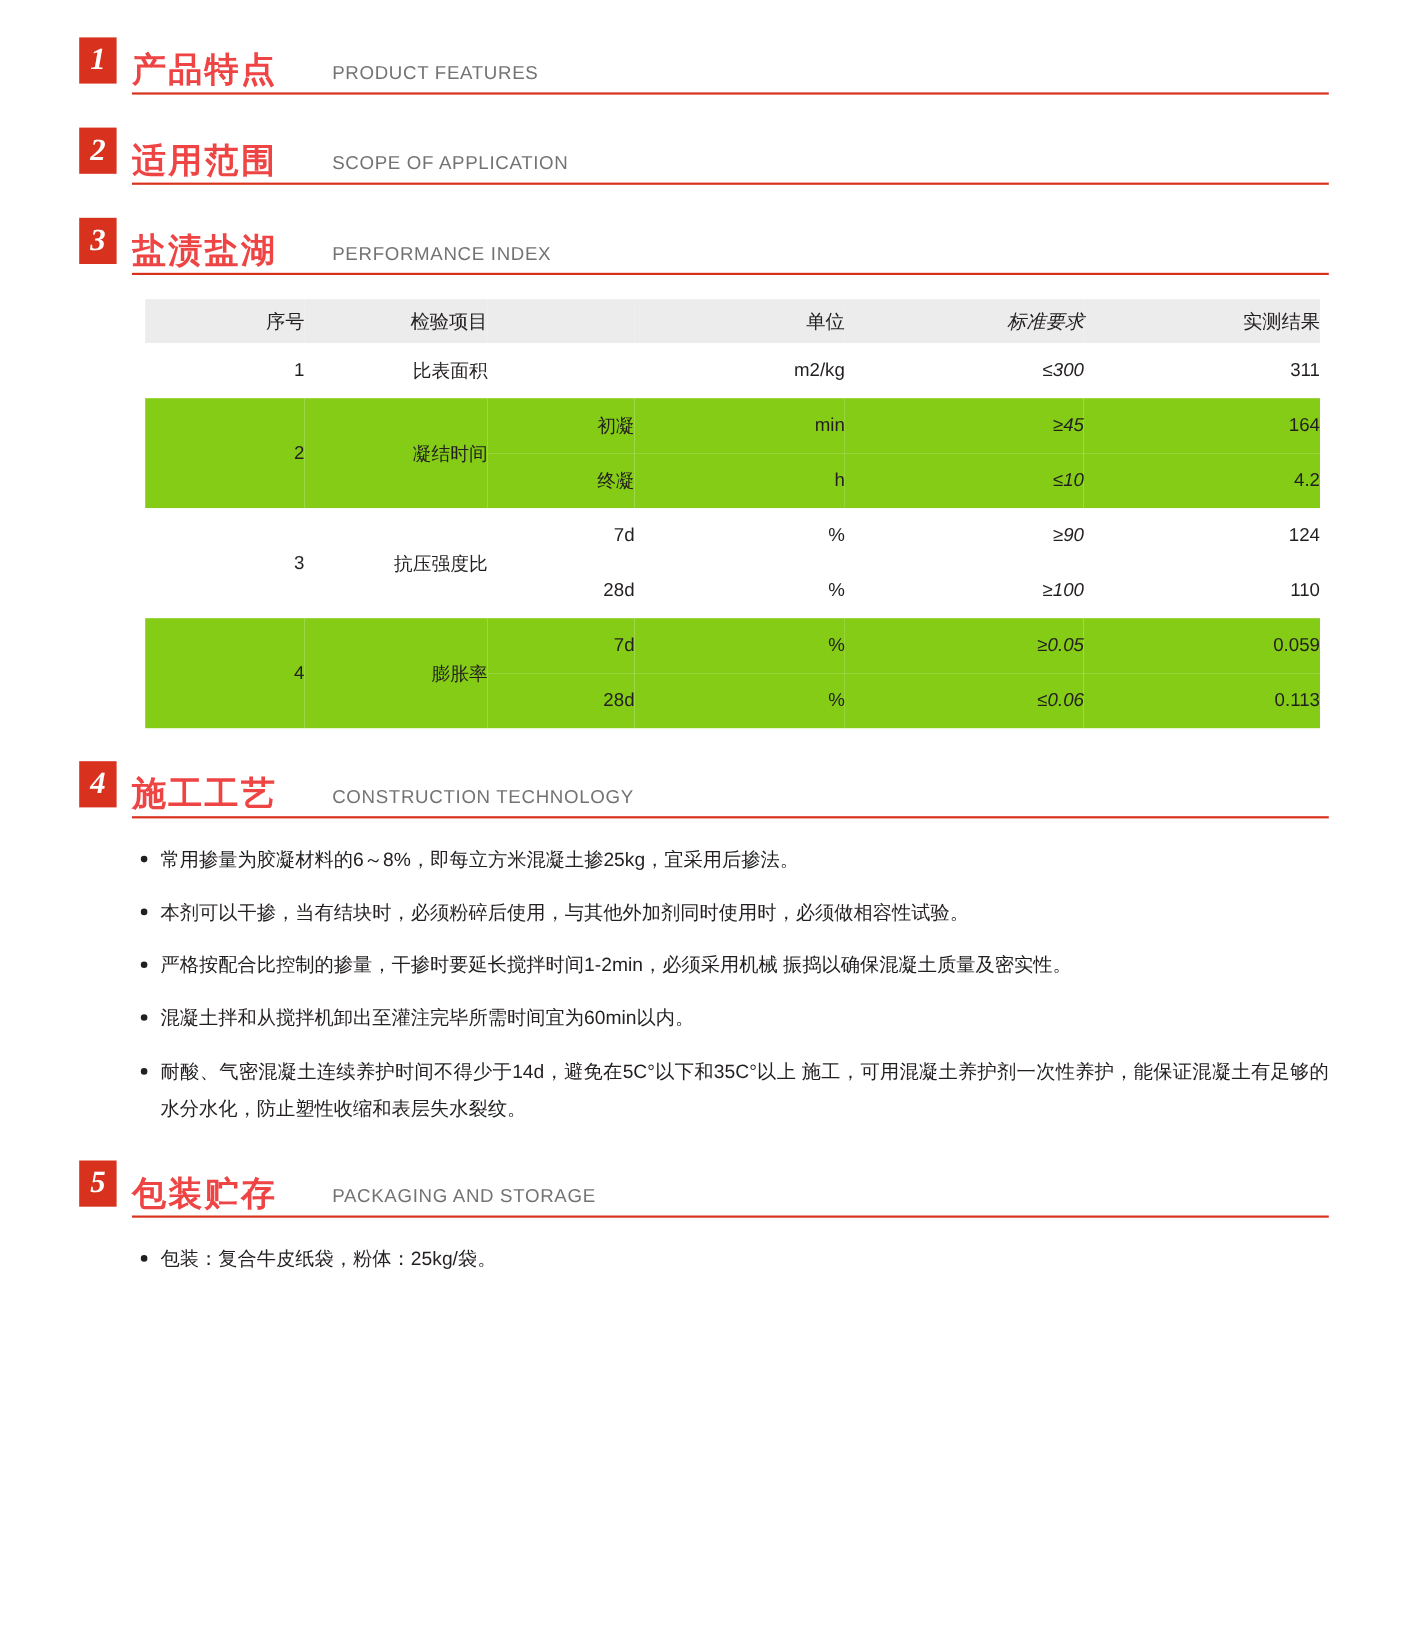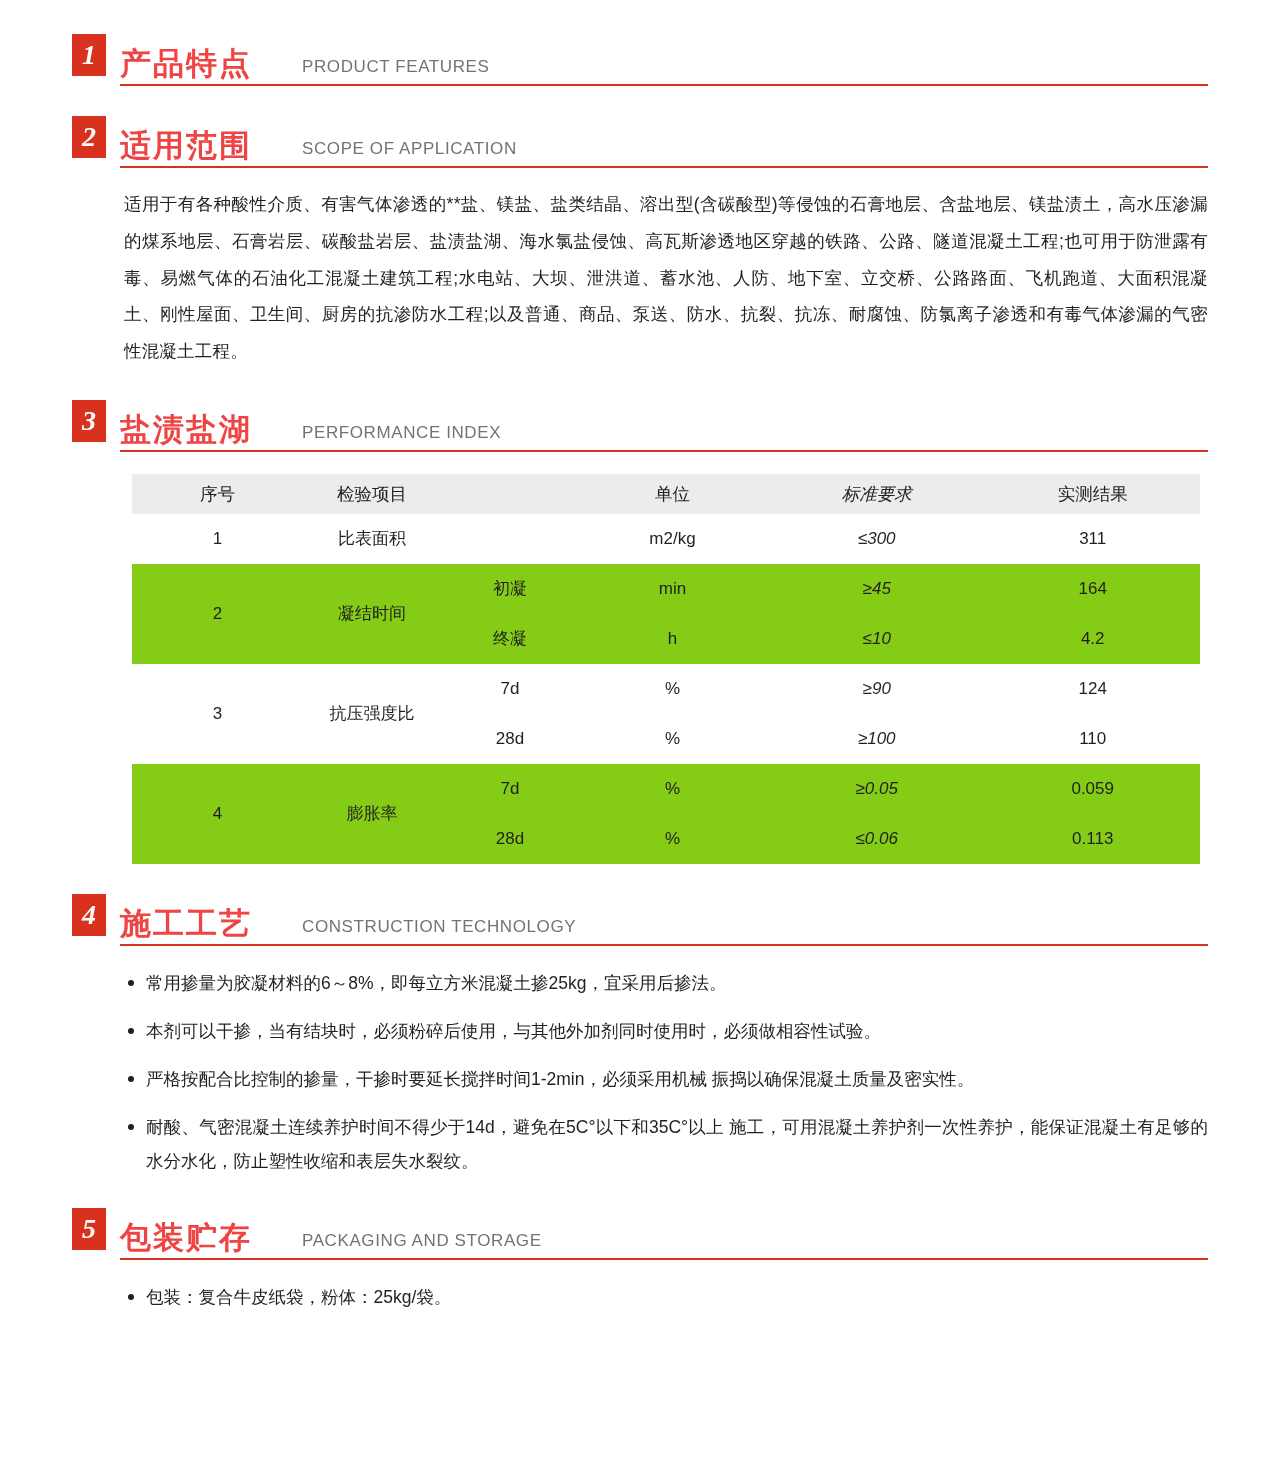--- a/index.html
+++ b/index.html
@@ -93,21 +93,21 @@
   table.perf {
     border-collapse: collapse;
     width: 100%;
     font-size: 17px;
     color: #231f20;
   }
   table.perf td, table.perf th {
     border: none;
     padding: 0;
     font-weight: normal;
-    text-align: center;
+    text-align: right;
     vertical-align: middle;
   }
   table.perf tr.head td {
     background: #ececec;
     height: 40px;
     font-size: 17.5px;
   }
   table.perf tr.band-light td { background: #ffffff; }
   table.perf tr.band-dark td { background: #84cc16; }
   .c1 { width: 125px; padding-left: 26px !important; }
@@ -157,21 +157,20 @@
     <div class="sec-en">PRODUCT FEATURES</div>
     <div class="rule"></div>
   </div>
 
   <div class="section-head">
     <div class="sec-num">2</div>
     <div class="sec-cn">适用范围</div>
     <div class="sec-en">SCOPE OF APPLICATION</div>
     <div class="rule"></div>
   </div>
-  <p class="para">适用于有各种酸性介质、有害气体渗透的**盐、镁盐、盐类结晶、溶出型(含碳酸型)等侵蚀的石膏地层、含盐地层、镁盐渍土，高水压渗漏的煤系地层、石膏岩层、碳酸盐岩层、盐渍盐湖、海水氯盐侵蚀、高瓦斯渗透地区穿越的铁路、公路、隧道混凝土工程;也可用于防泄露有毒、易燃气体的石油化工混凝土建筑工程;水电站、大坝、泄洪道、蓄水池、人防、地下室、立交桥、公路路面、飞机跑道、大面积混凝土、刚性屋面、卫生间、厨房的抗渗防水工程;以及普通、商品、泵送、防水、抗裂、抗冻、耐腐蚀、防氯离子渗透和有毒气体渗漏的气密性混凝土工程。</p>
 
   <div class="section-head">
     <div class="sec-num">3</div>
     <div class="sec-cn">盐渍盐湖</div>
     <div class="sec-en">PERFORMANCE INDEX</div>
     <div class="rule"></div>
   </div>
 
   <div class="tbl-wrap">
     <table class="perf">
@@ -246,20 +245,21 @@
     <div class="sec-num">4</div>
     <div class="sec-cn">施工工艺</div>
     <div class="sec-en">CONSTRUCTION TECHNOLOGY</div>
     <div class="rule"></div>
   </div>
 
   <ul class="bullets">
     <li>常用掺量为胶凝材料的6～8%，即每立方米混凝土掺25kg，宜采用后掺法。</li>
     <li>本剂可以干掺，当有结块时，必须粉碎后使用，与其他外加剂同时使用时，必须做相容性试验。</li>
     <li>严格按配合比控制的掺量，干掺时要延长搅拌时间1-2min，必须采用机械 振捣以确保混凝土质量及密实性。</li>
+    <li>混凝土拌和从搅拌机卸出至灌注完毕所需时间宜为60min以内。</li>
     <li>耐酸、气密混凝土连续养护时间不得少于14d，避免在5C°以下和35C°以上 施工，可用混凝土养护剂一次性养护，能保证混凝土有足够的水分水化，防止塑性收缩和表层失水裂纹。</li>
   </ul>
 
   <div class="section-head">
     <div class="sec-num">5</div>
     <div class="sec-cn">包装贮存</div>
     <div class="sec-en">PACKAGING AND STORAGE</div>
     <div class="rule"></div>
   </div>
 

